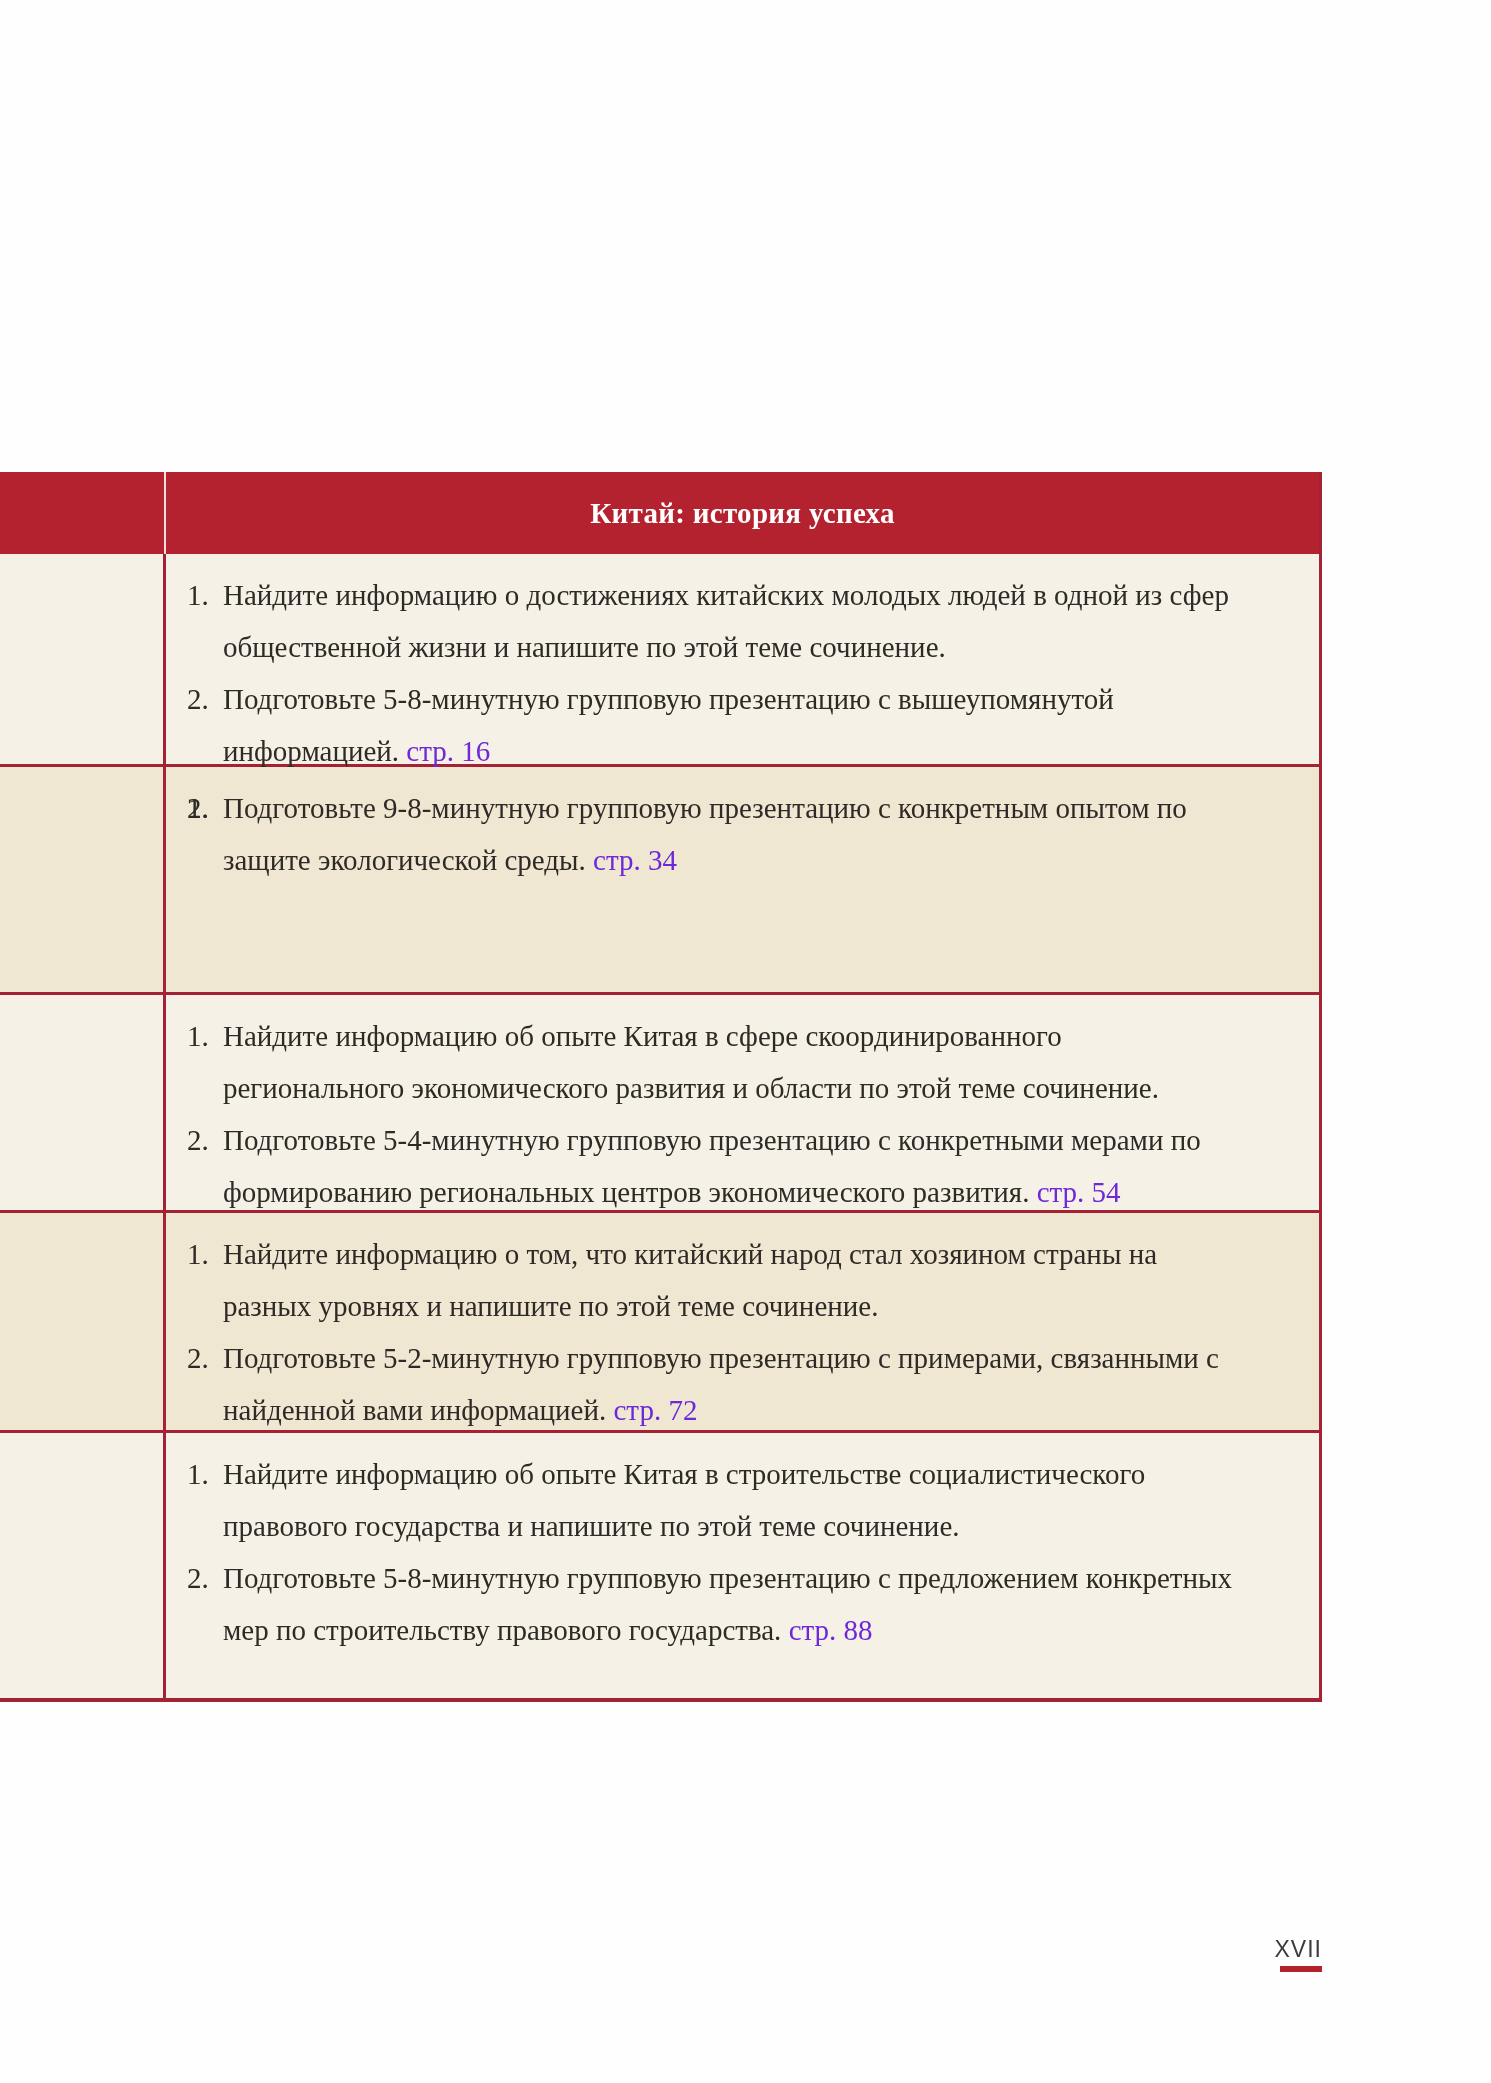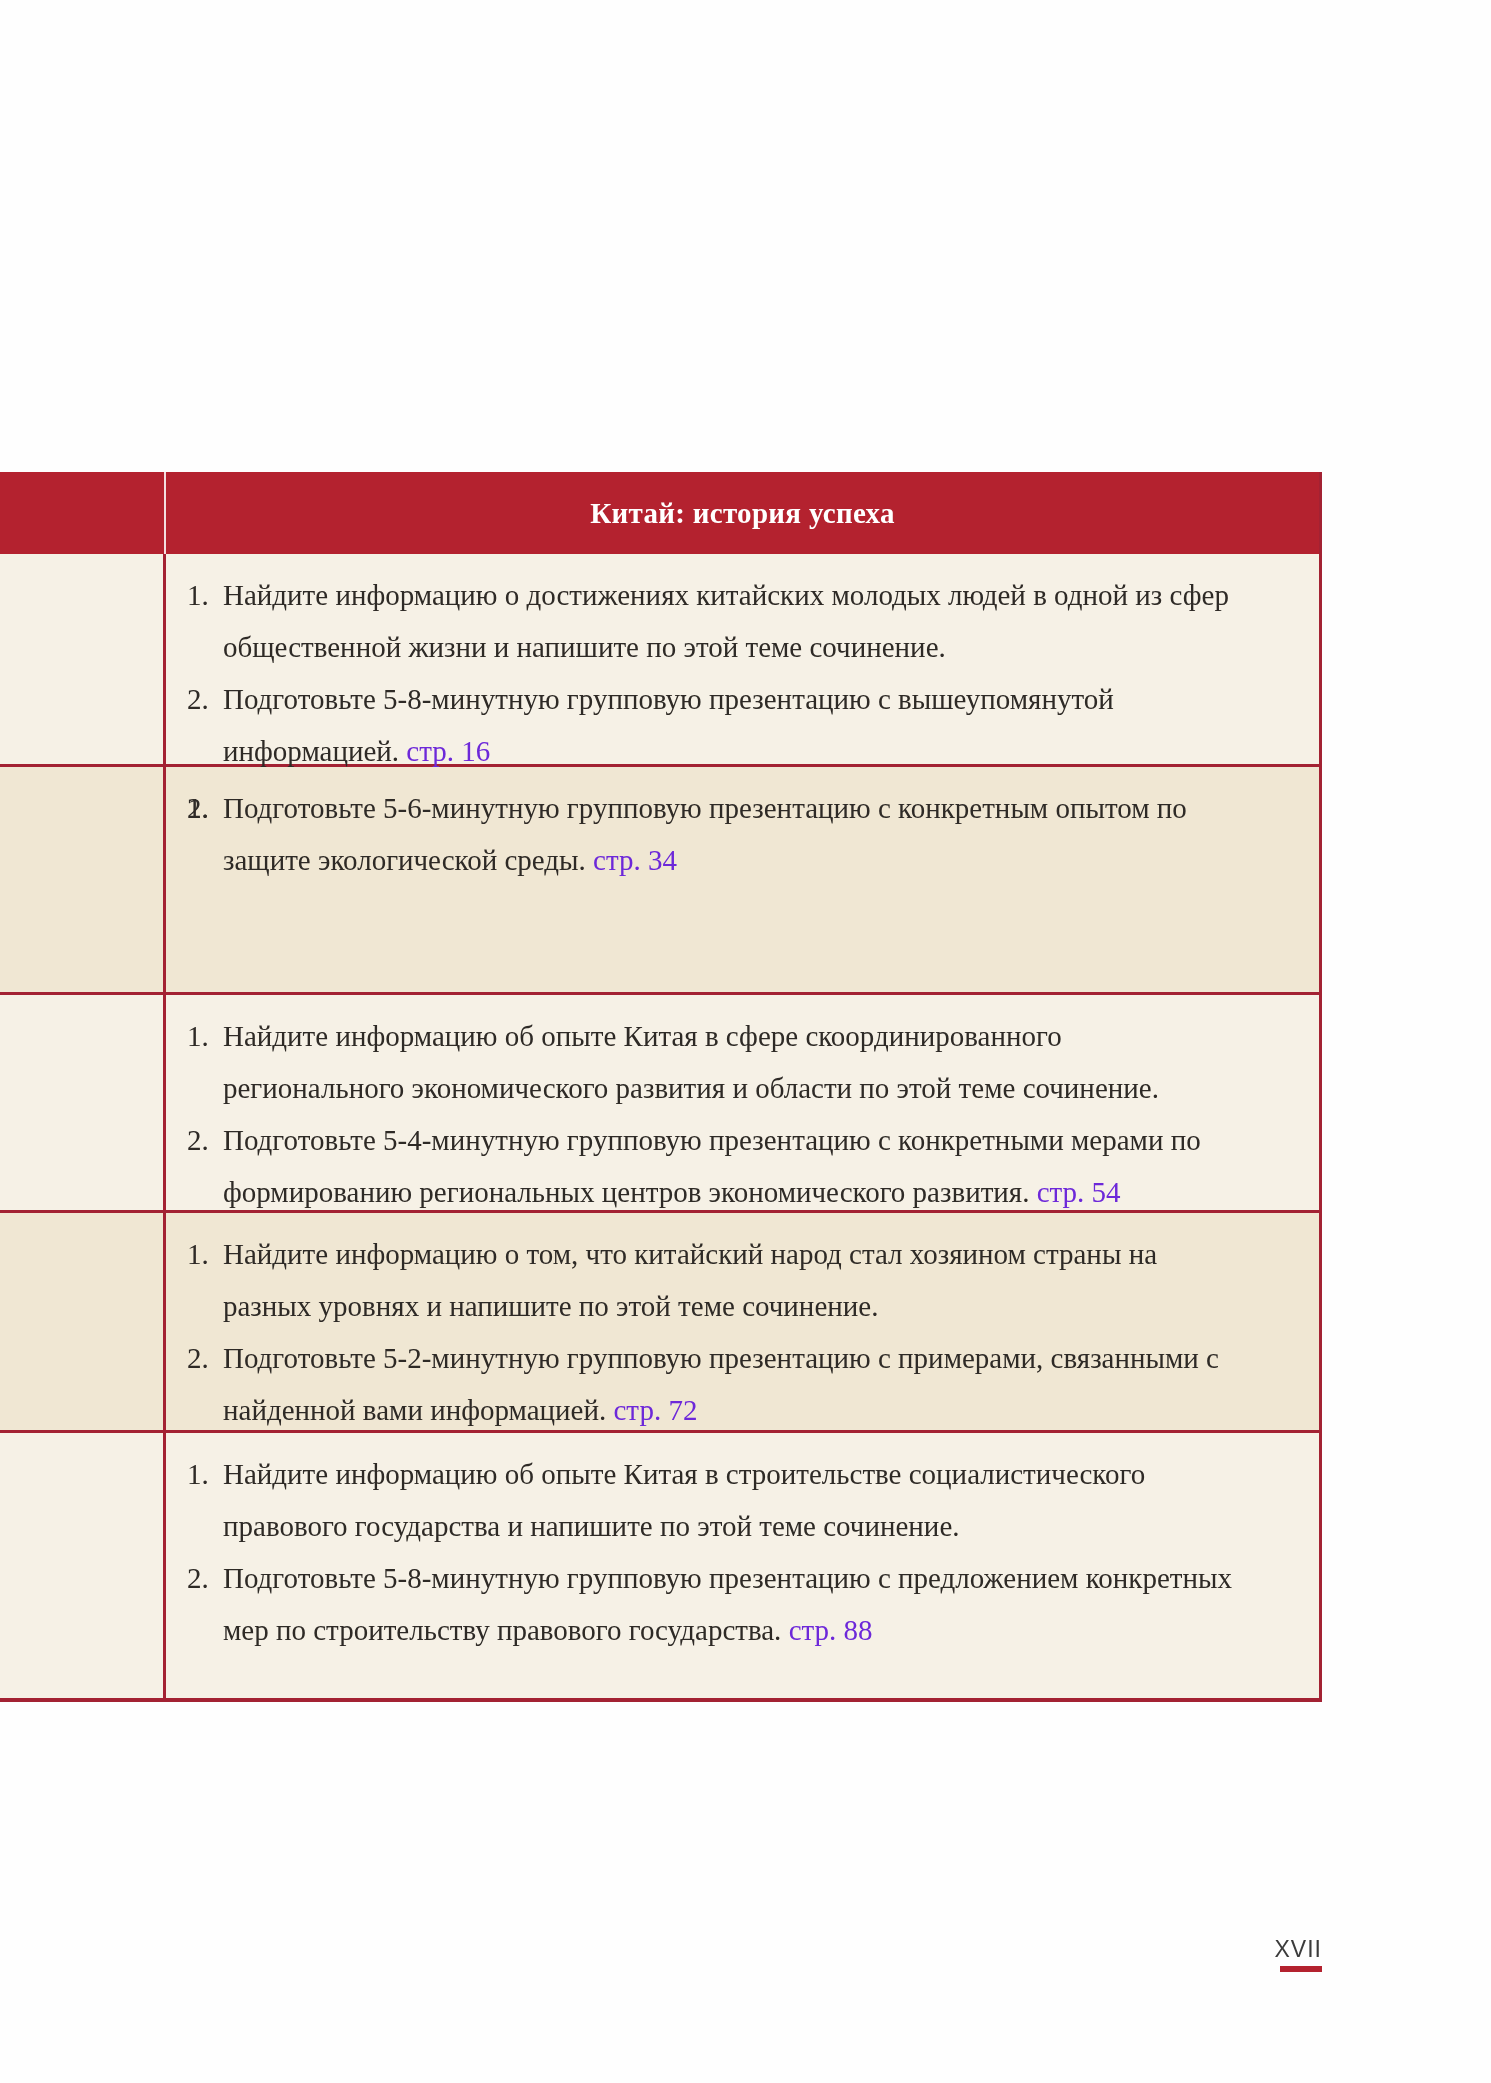--- a/index.html
+++ b/index.html
@@ -144,21 +144,21 @@
       </div>
     </div>
 
     <div class="row dark r2">
       <div class="row-left"></div>
       <div class="row-main">
         <div class="task-item">
           <span class="item-number">1.</span>
         </div>
         <div class="task-item">
-          <span class="item-number">2.</span><span class="item-text">Подготовьте 5-6-минутную групповую презентацию с конкретным опытом по
+          <span class="item-number">2.</span><span class="item-text">Подготовьте 9-8-минутную групповую презентацию с конкретным опытом по
 защите экологической среды.</span> <span class="page-ref">стр. 34</span>
         </div>
       </div>
     </div>
 
     <div class="row light r3">
       <div class="row-left"></div>
       <div class="row-main">
         <div class="task-item">
           <span class="item-number">1.</span><span class="item-text">Найдите информацию об опыте Китая в сфере скоординированного

